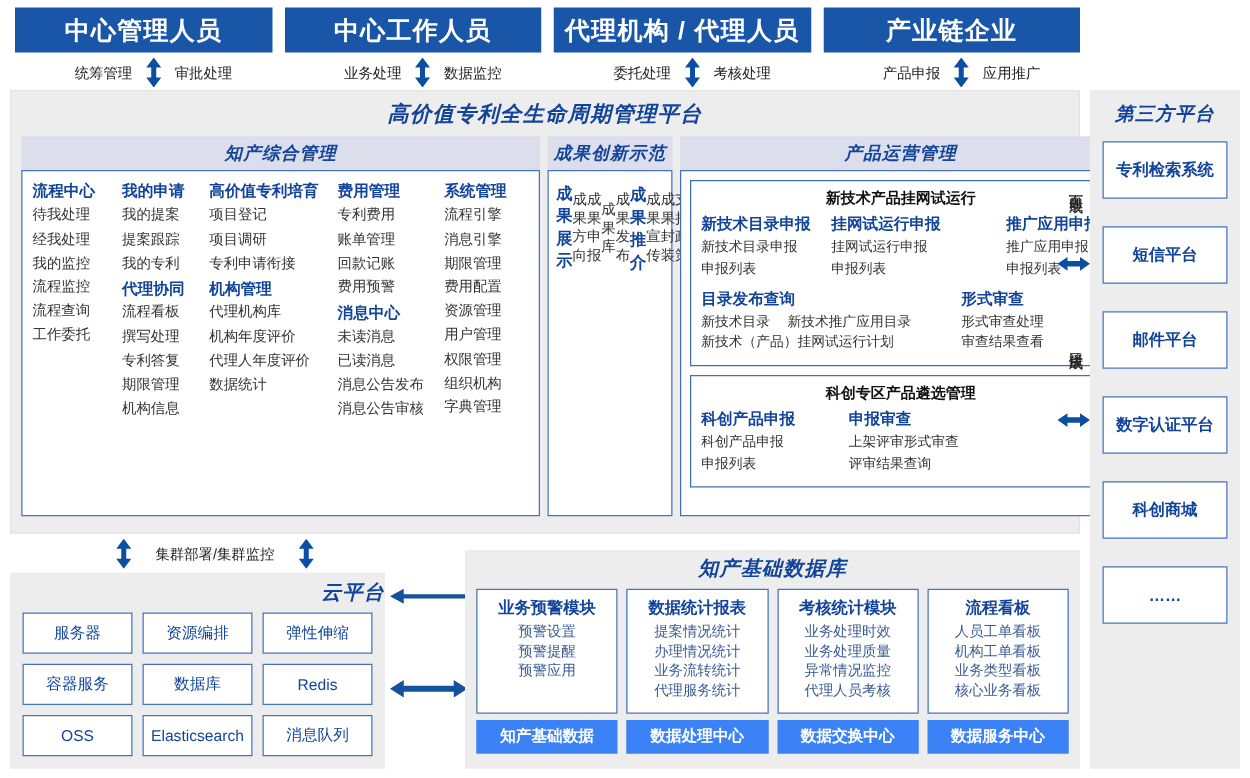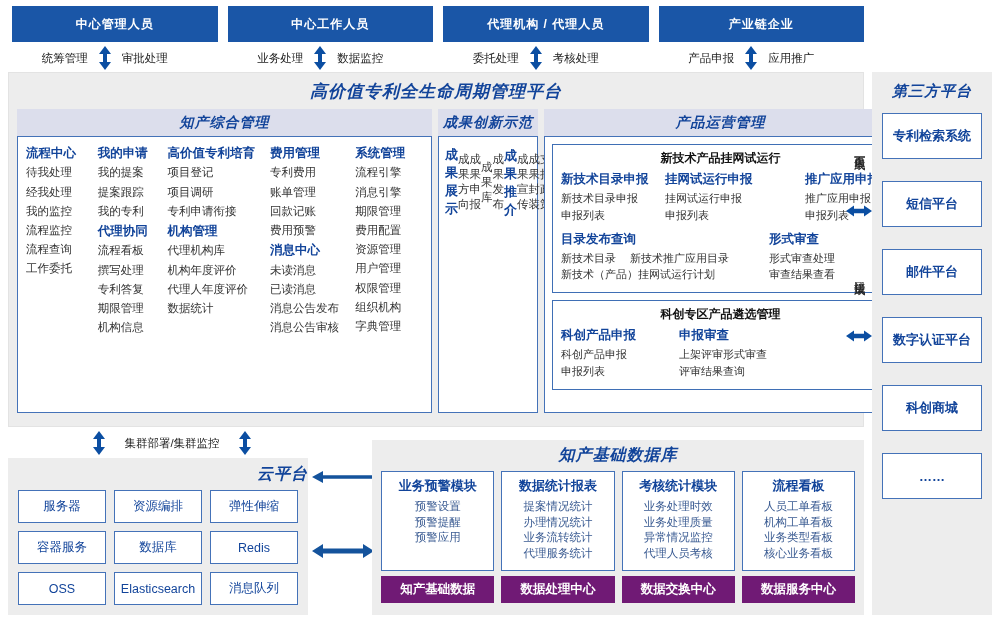--- a/index.html
+++ b/index.html
@@ -13,24 +13,24 @@
   .page{ position:relative; width:1000px; height:622px; }
 
   
   .roles{
     position:absolute; left:12px; top:6px; width:852px; height:36px;
     display:flex; gap:10px;
   }
   .role{
     flex:1; background:#1a56a7; color:#fff;
     display:flex; align-items:center; justify-content:center;
-    font-size:12px; font-weight:bold; letter-spacing:1px;
+    font-size:20px; font-weight:bold; letter-spacing:1px;
   }
   .rolesub{
-    position:absolute; left:2px; top:44px; width:852px; height:28px;
+    position:absolute; left:20px; top:44px; width:852px; height:28px;
     display:flex; gap:10px;
   }
   .rolesub-cell{
     flex:1; display:flex; align-items:center; justify-content:center;
     gap:10px; font-size:11.5px; color:#222;
   }
   .rolesub-cell span{ white-space:nowrap; }
 
   
   .vdarrow{ width:14px; height:24px; flex:0 0 14px; }
@@ -154,21 +154,21 @@
   }
   .db-cols{ display:flex; gap:7px; padding:0 9px; }
   .db-col{ flex:1; display:flex; flex-direction:column; }
   .db-card{
     border:1.5px solid #4472b8; background:#fff;
     height:100px; padding:5px 2px 0 2px; text-align:center;
   }
   .db-card .h{ font-size:13px; font-weight:bold; color:#12449a; margin-bottom:4px; }
   .db-card .i{ font-size:11.5px; color:#3a5b92; line-height:1.35; }
   .db-foot{
-    margin-top:5px; background:#701a75; color:#fff;
+    margin-top:5px; background:#3b82f6; color:#fff;
     font-size:12.5px; font-weight:bold; height:27px;
     display:flex; align-items:center; justify-content:center;
   }
 
   
   .conn-top{ position:absolute; left:312px; top:470px; width:62px; height:14px; }
   .conn-bot{ position:absolute; left:312px; top:543px; width:62px; height:16px; }
 </style>
 </head>
 <body>

